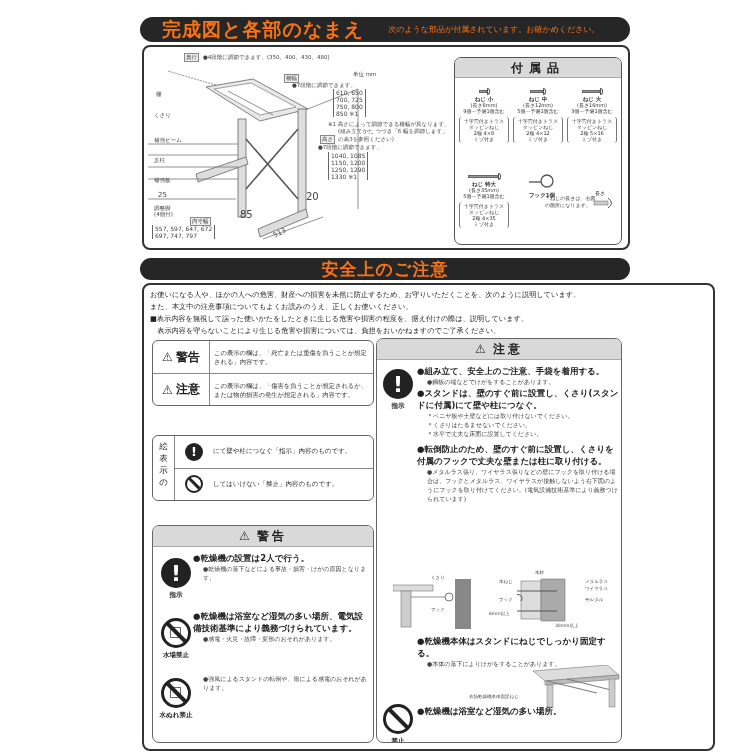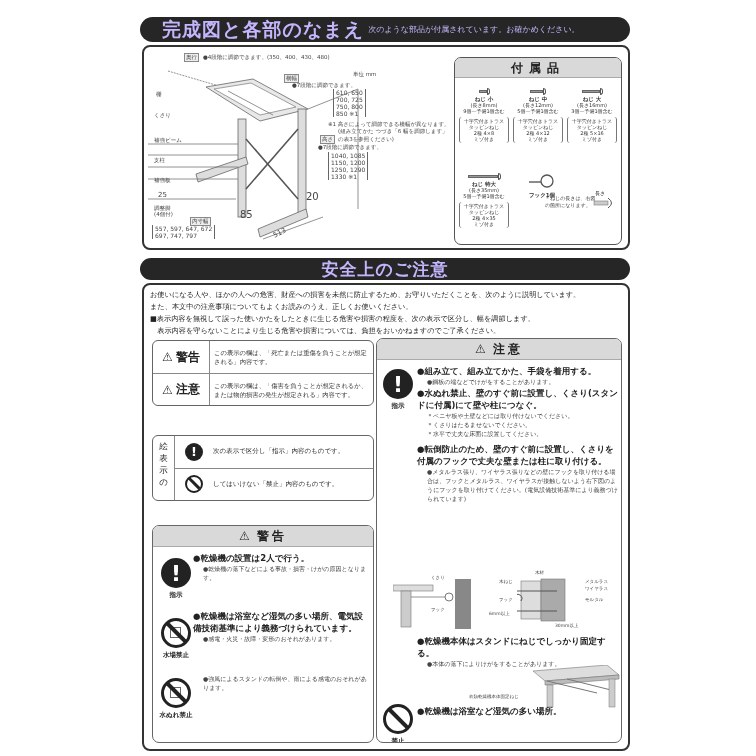--- a/index.html
+++ b/index.html
@@ -1,31 +1,31 @@
 <!DOCTYPE html>
 <html><head>
 <meta charset="utf-8">
 <style>
   * { box-sizing: border-box; margin: 0; padding: 0; }
   html, body { width: 756px; height: 756px; background: #ffffff; overflow: hidden; }
   body { font-family: "DejaVu Sans", sans-serif; color: #222; position: relative; }
 
   .banner {
-    position: absolute; background: #262626; color: #c4b5fd;
+    position: absolute; background: #262626; color: #f97316;
     border-radius: 14px; display: flex; align-items: center;
   }
   .banner1 { left: 140px; top: 17px; width: 490px; height: 25px; padding-left: 22px; }
   .banner1 .big { font-size: 19px; font-weight: bold; letter-spacing: 1px; }
-  .banner1 .small { font-size: 8px; margin-left: 4px; }
+  .banner1 .small { font-size: 8px; margin-left: 24px; }
   .banner2 { left: 140px; top: 258px; width: 490px; height: 22px; justify-content: center; }
   .banner2 .big { font-size: 17px; font-weight: bold; letter-spacing: 1px; }
 
   .frame { position: absolute; border: 2px solid #333; border-radius: 8px; background: #fff; }
   .frame1 { left: 142px; top: 45px; width: 488px; height: 205px; }
-  .frame2 { left: 142px; top: 283px; width: 488px; height: 468px; padding-left: 36px; }
+  .frame2 { left: 142px; top: 283px; width: 573px; height: 468px; padding-left: 36px; }
 
   
   .diagram { position: absolute; left: 4px; top: 2px; width: 300px; height: 200px; font-size: 5.5px; color: #444; }
   .diagram .lbl { position: absolute; white-space: nowrap; }
   .diagram .tag { border: 1px solid #888; padding: 0 1px; background: #eee; }
   .diagram .bracket { border-left: 1px solid #666; border-right: 1px solid #666; padding: 0 2px; line-height: 7px; font-size: 6px; }
   .diagram svg { position: absolute; left: 0; top: 0; }
 
   
   .acc { position: absolute; left: 310px; top: 10px; width: 168px; height: 188px; border: 1.5px solid #555; border-radius: 7px; overflow: hidden; }
@@ -235,21 +235,21 @@
 </div>
 
 <div class="banner banner2">
   <span class="big">安全上のご注意</span>
 </div>
 
 <div class="frame frame2">
   <div class="intro">
     <div>お使いになる人や、ほかの人への危害、財産への損害を未然に防止するため、お守りいただくことを、次のように説明しています。</div>
     <div>また、本文中の注意事項についてもよくお読みのうえ、正しくお使いください。</div>
-    <div>■表示内容を無視して誤った使いかたをしたときに生じる危害や損害の程度を、次の表示で区分し、幅を調節します。</div>
+    <div>■表示内容を無視して誤った使いかたをしたときに生じる危害や損害の程度を、据え付けの際は、説明しています。</div>
     <div>　表示内容を守らないことにより生じる危害や損害については、負担をおいかねますのでご了承ください。</div>
   </div>
 
   <div class="legend">
     <div class="row">
       <div class="key">
           <span>⚠</span>
           <span>警告</span>
         </div>
       <div class="desc">この表示の欄は、「死亡または重傷を負うことが想定される」内容です。</div>
@@ -266,21 +266,21 @@
   <div class="pic">
     <div class="side">
       <div>絵</div>
       <div>表</div>
       <div>示</div>
       <div>の</div>
     </div>
     <div class="rows">
       <div class="prow">
         <span class="icon-excl">!</span>
-        <span>次の表示で区分し「指示」内容のものです。</span>
+        <span>にて壁や柱につなぐ「指示」内容のものです。</span>
       </div>
       <div class="prow">
         <span class="icon-no"></span>
         <span>してはいけない「禁止」内容のものです。</span>
       </div>
     </div>
   </div>
 
   <div class="panel warn-panel">
     <div class="panel-head">
@@ -319,25 +319,25 @@
   <div class="panel caut-panel">
     <div class="panel-head">
         <span>⚠</span>
         <span>注意</span>
       </div>
     <div class="side-icon" style="left:4px;top:30px">
       <div class="big-excl">!</div>
       <div>指示</div>
     </div>
     <div class="entry" style="left:40px;top:26px;width:204px">
-      <div class="h">●組み立て、組み立てかた、手袋を着用する。</div>
+      <div class="h">●組み立て、安全上のご注意、手袋を着用する。</div>
       <div class="s">●鋼板の端などでけがをすることがあります。</div>
     </div>
     <div class="entry" style="left:40px;top:48px;width:204px">
-      <div class="h">●水ぬれ禁止、壁のすぐ前に設置し、くさり(スタンドに付属)にて壁や柱につなぐ。</div>
+      <div class="h">●スタンドは、壁のすぐ前に設置し、くさり(スタンドに付属)にて壁や柱につなぐ。</div>
       <div class="s">＊ベニヤ板や土壁などには取り付けないでください。</div>
       <div class="s">＊くさりはたるませないでください。</div>
       <div class="s">＊水平で丈夫な床面に設置してください。</div>
     </div>
     <div class="entry" style="left:40px;top:104px;width:204px">
       <div class="h">●転倒防止のため、壁のすぐ前に設置し、くさりを付属のフックで丈夫な壁または柱に取り付ける。</div>
       <div class="s">●メタルラス張り、ワイヤラス張りなどの壁にフックを取り付ける場合は、フックとメタルラス、ワイヤラスが接触しないよう右下図のようにフックを取り付けてください。(電気設備技術基準により義務づけられています)</div>
     </div>
 
     <svg style="position:absolute;left:16px;top:240px" width="90" height="50">

